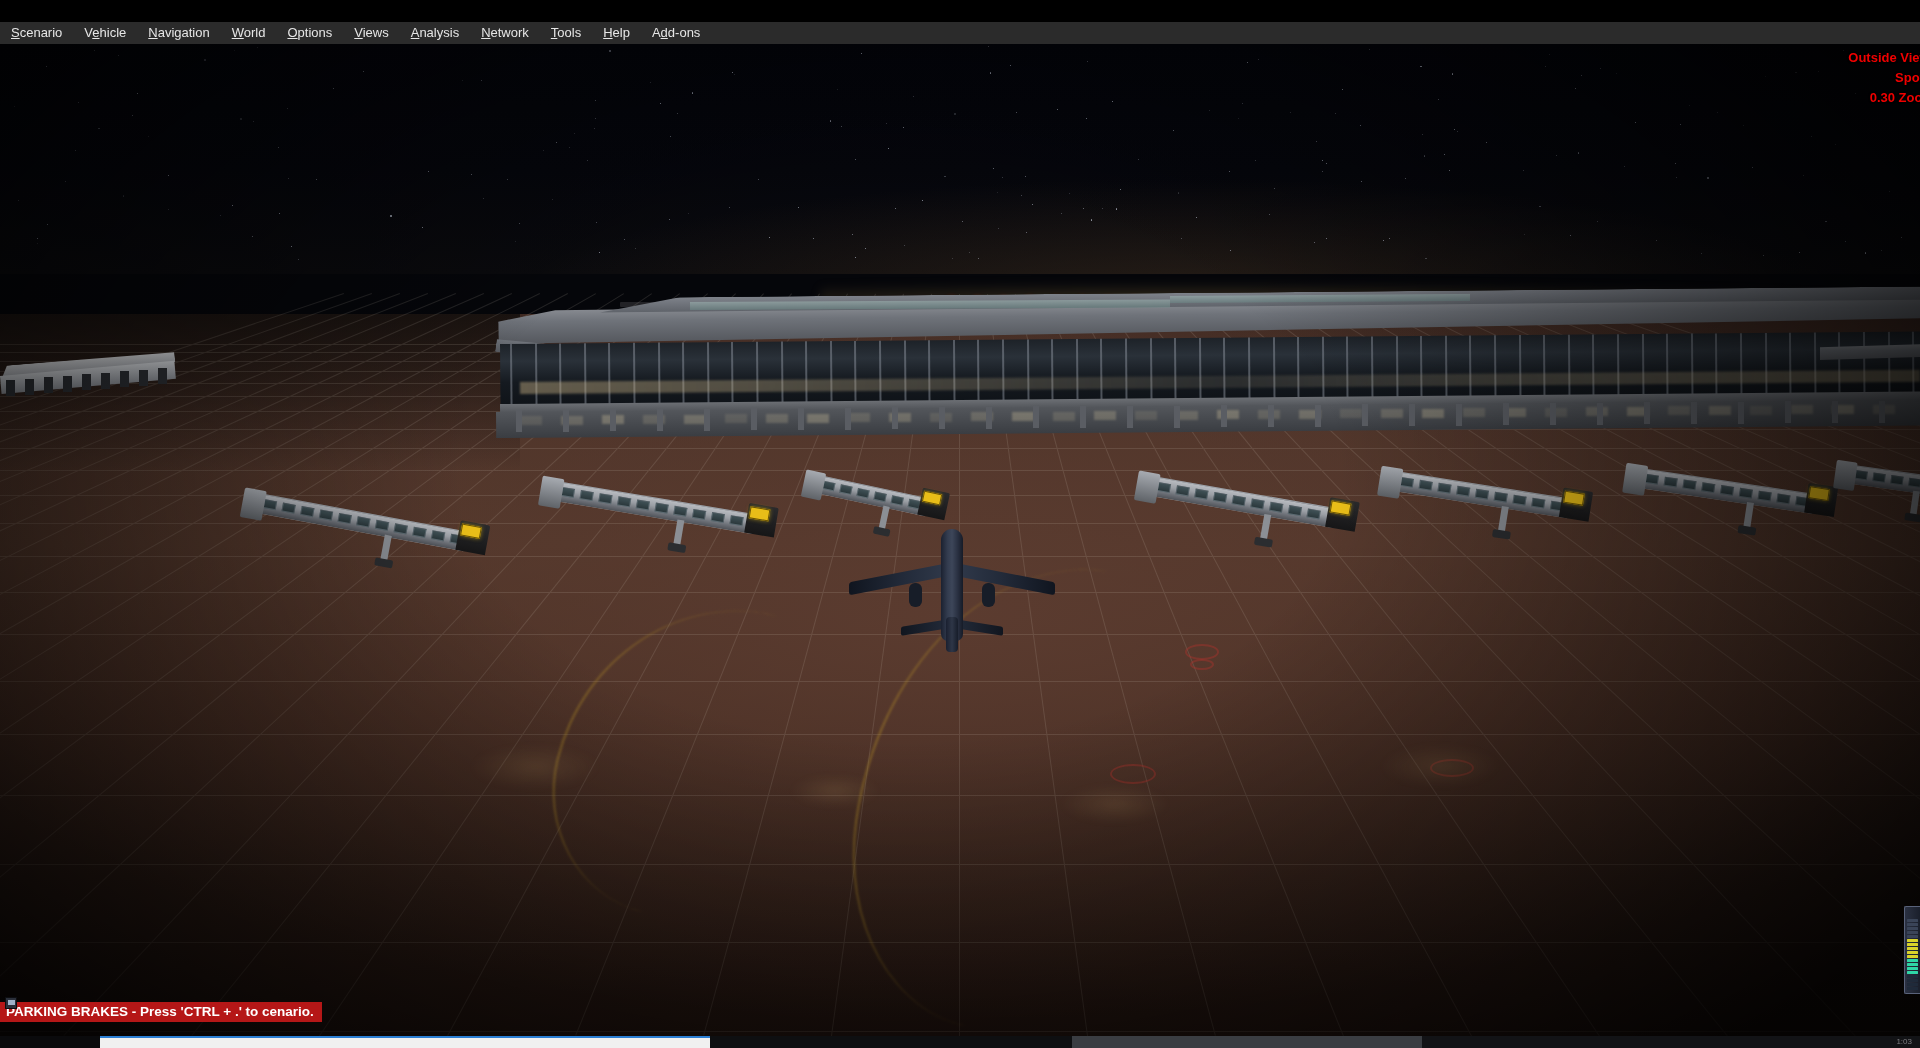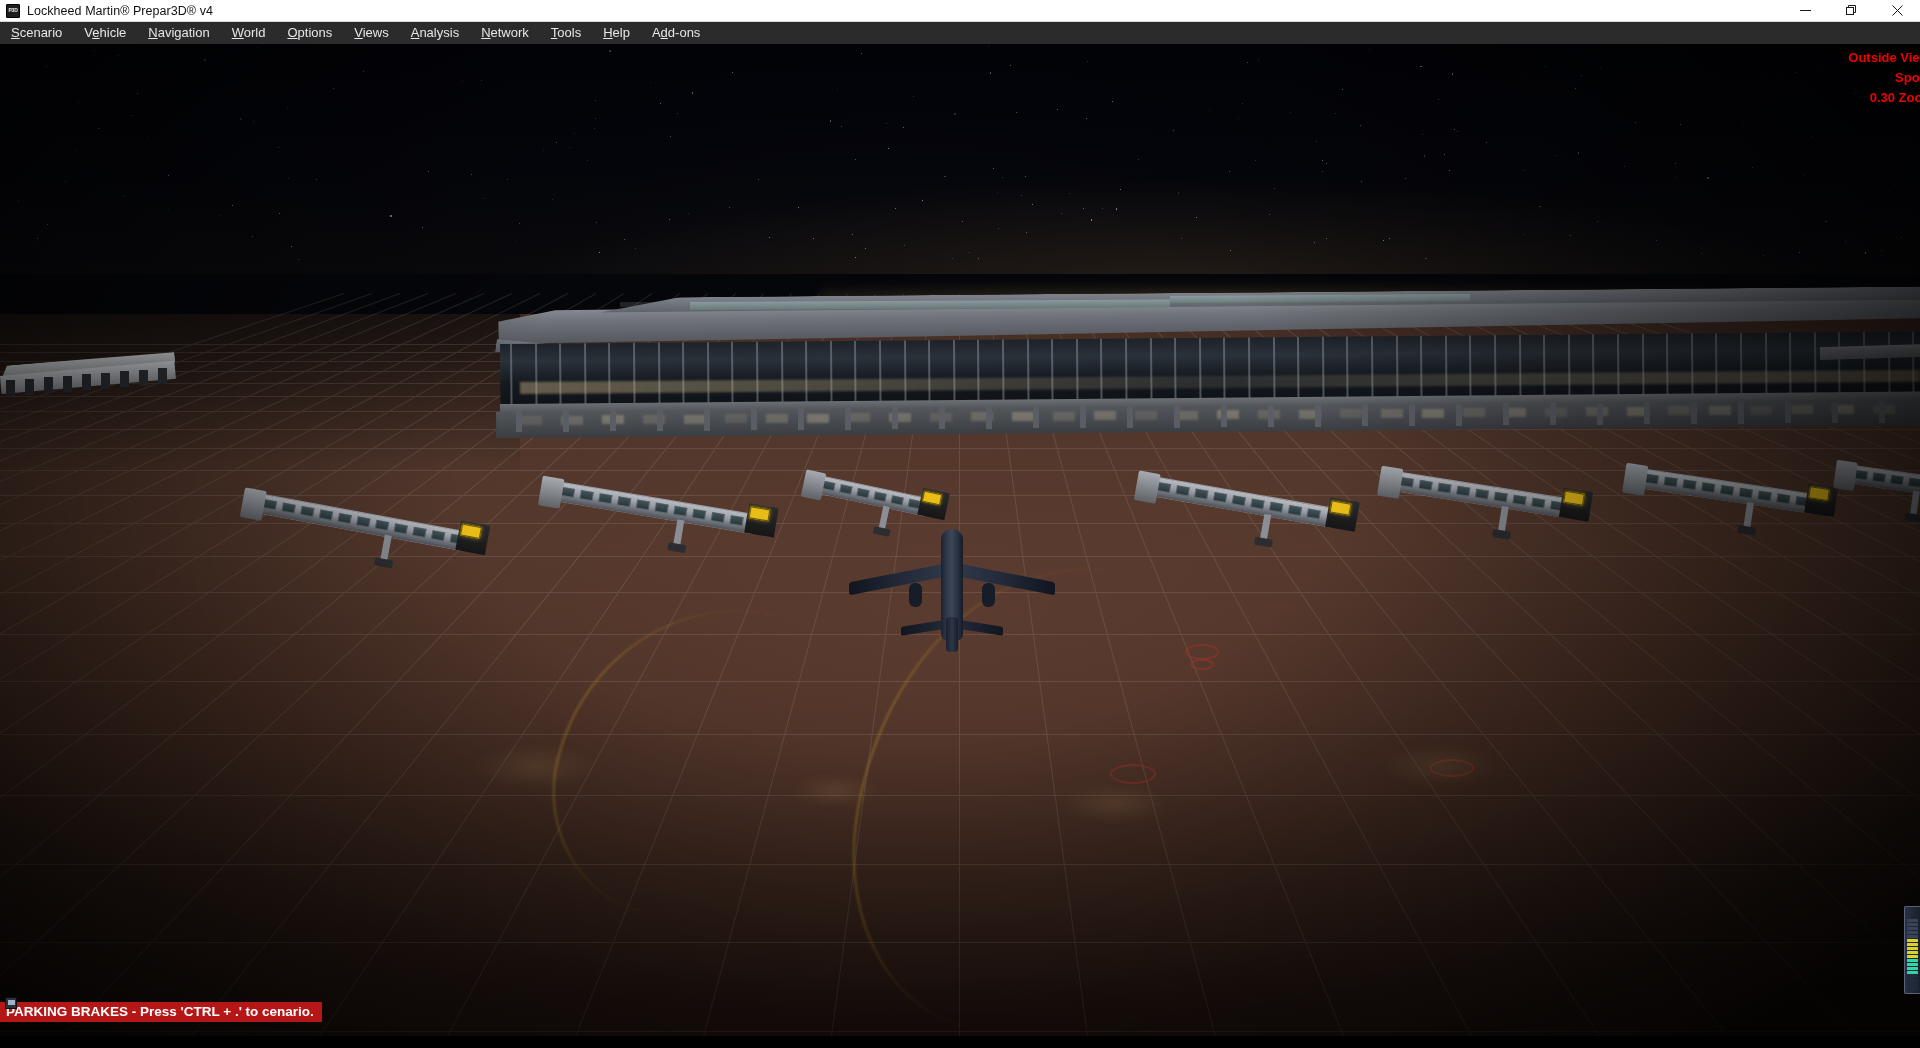--- a/index.html
+++ b/index.html
@@ -253,43 +253,20 @@
   #tb-clock {
     position:absolute; right:8px; top:0; height:12px; line-height:12px;
     color:#7c7c80; font-size:8px; font-family:"Liberation Sans", sans-serif;
   }
 </style>
 </head>
 <body>
 
 <div id="app-window">
 
-  <div id="title-bar">
-    <div id="app-icon">P3D</div>
-    <div id="title-text">Lockheed Martin® Prepar3D® v4</div>
-    <div id="window-controls">
-      <div class="win-btn">
-        <svg width="11" height="11" viewBox="0 0 11 11">
-            <line x1="0" y1="5.5" x2="11" y2="5.5" stroke="#1a1a1a" stroke-width="1"></line>
-          </svg>
-      </div>
-      <div class="win-btn">
-        <svg width="11" height="11" viewBox="0 0 11 11">
-          <rect x="0.5" y="2.5" width="7" height="7" fill="none" stroke="#1a1a1a" stroke-width="1"></rect>
-          <polyline points="2.5,2.5 2.5,0.5 9.5,0.5 9.5,7.5 7.5,7.5" fill="none" stroke="#1a1a1a" stroke-width="1"></polyline>
-        </svg>
-      </div>
-      <div class="win-btn">
-        <svg width="11" height="11" viewBox="0 0 11 11">
-          <line x1="0.5" y1="0.5" x2="10.5" y2="10.5" stroke="#1a1a1a" stroke-width="1"></line>
-          <line x1="10.5" y1="0.5" x2="0.5" y2="10.5" stroke="#1a1a1a" stroke-width="1"></line>
-        </svg>
-      </div>
-    </div>
-  </div>
 
   <div id="menu-bar">
       <div class="menu-item"><span class="mn">S</span>cenario</div>
       <div class="menu-item">V<span class="mn">e</span>hicle</div>
       <div class="menu-item"><span class="mn">N</span>avigation</div>
       <div class="menu-item"><span class="mn">W</span>orld</div>
       <div class="menu-item"><span class="mn">O</span>ptions</div>
       <div class="menu-item"><span class="mn">V</span>iews</div>
       <div class="menu-item"><span class="mn">A</span>nalysis</div>
       <div class="menu-item"><span class="mn">N</span>etwork</div>
@@ -1032,14 +1009,22 @@
           <div class="gauge-seg" style="background: rgb(58, 68, 88);"></div>
           <div class="gauge-seg" style="background: rgb(58, 68, 88);"></div>
           <div class="gauge-seg" style="background: rgb(58, 68, 88);"></div>
           <div class="gauge-seg" style="background: rgb(58, 68, 88);"></div>
           <div class="gauge-seg" style="background: rgb(58, 68, 88);"></div>
         </div>
 
     </div>
   </div>
 
+  <div id="taskbar">
+    <div class="tb-seg" id="tb-start"></div>
+    <div class="tb-seg" id="tb-app-active"></div>
+    <div class="tb-seg" id="tb-gap1"></div>
+    <div class="tb-seg" id="tb-app2"></div>
+    <div class="tb-seg" id="tb-rest"></div>
+    <div id="tb-clock">1:03</div>
+  </div>
 
 </div>
 
 </body></html>

